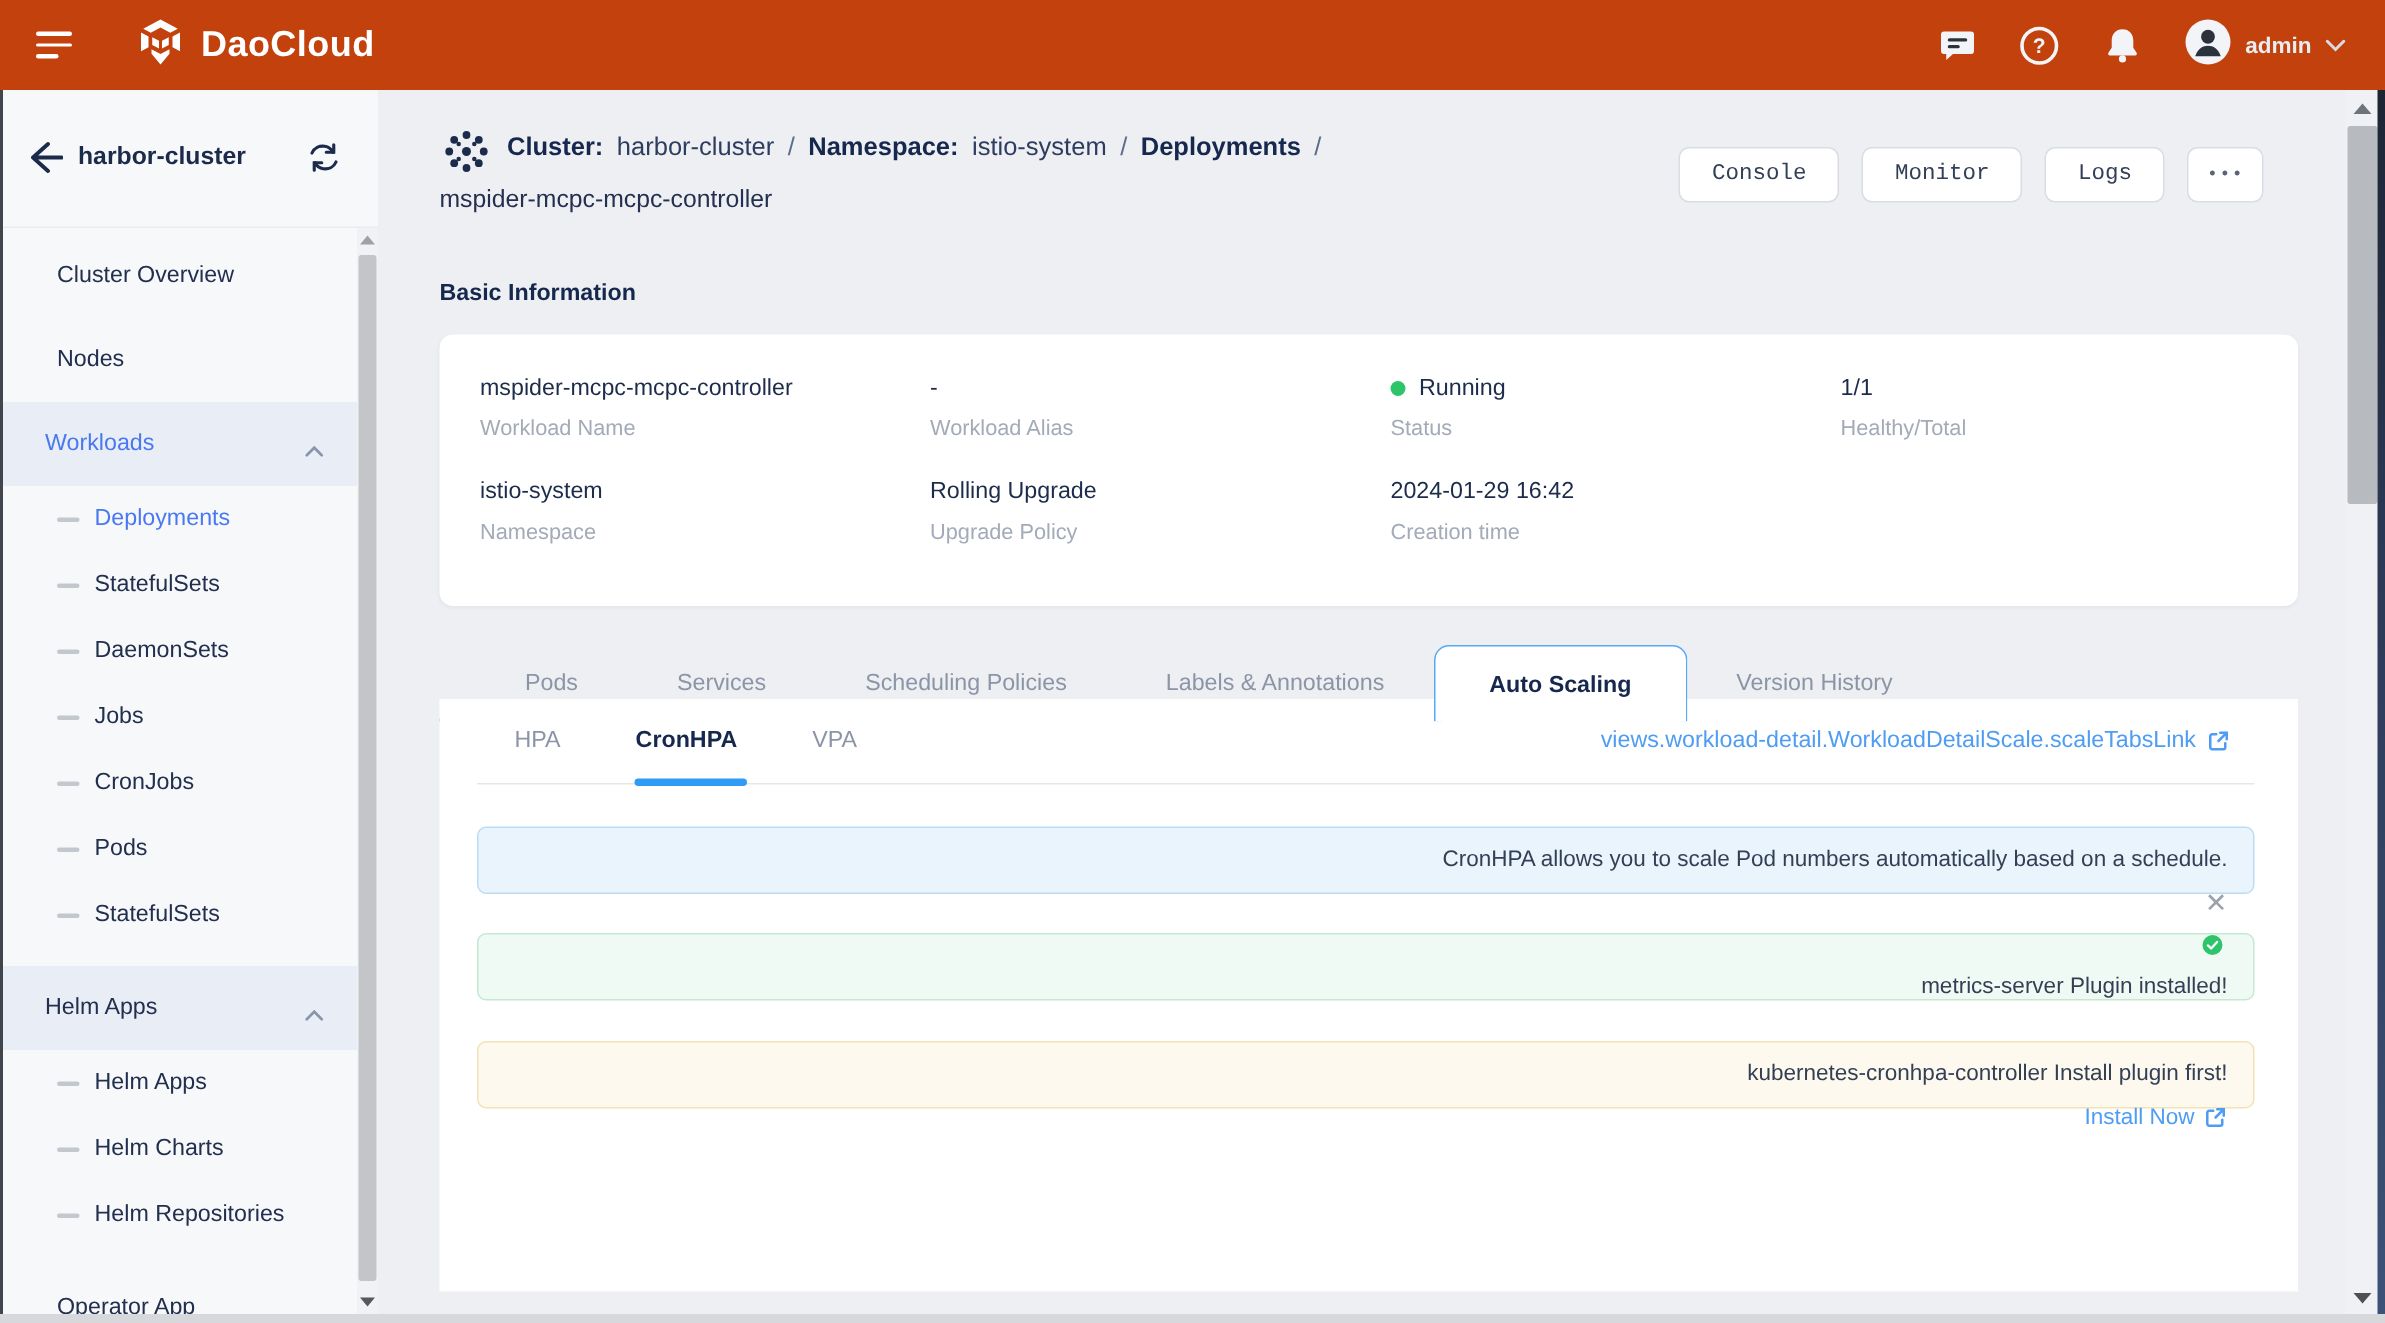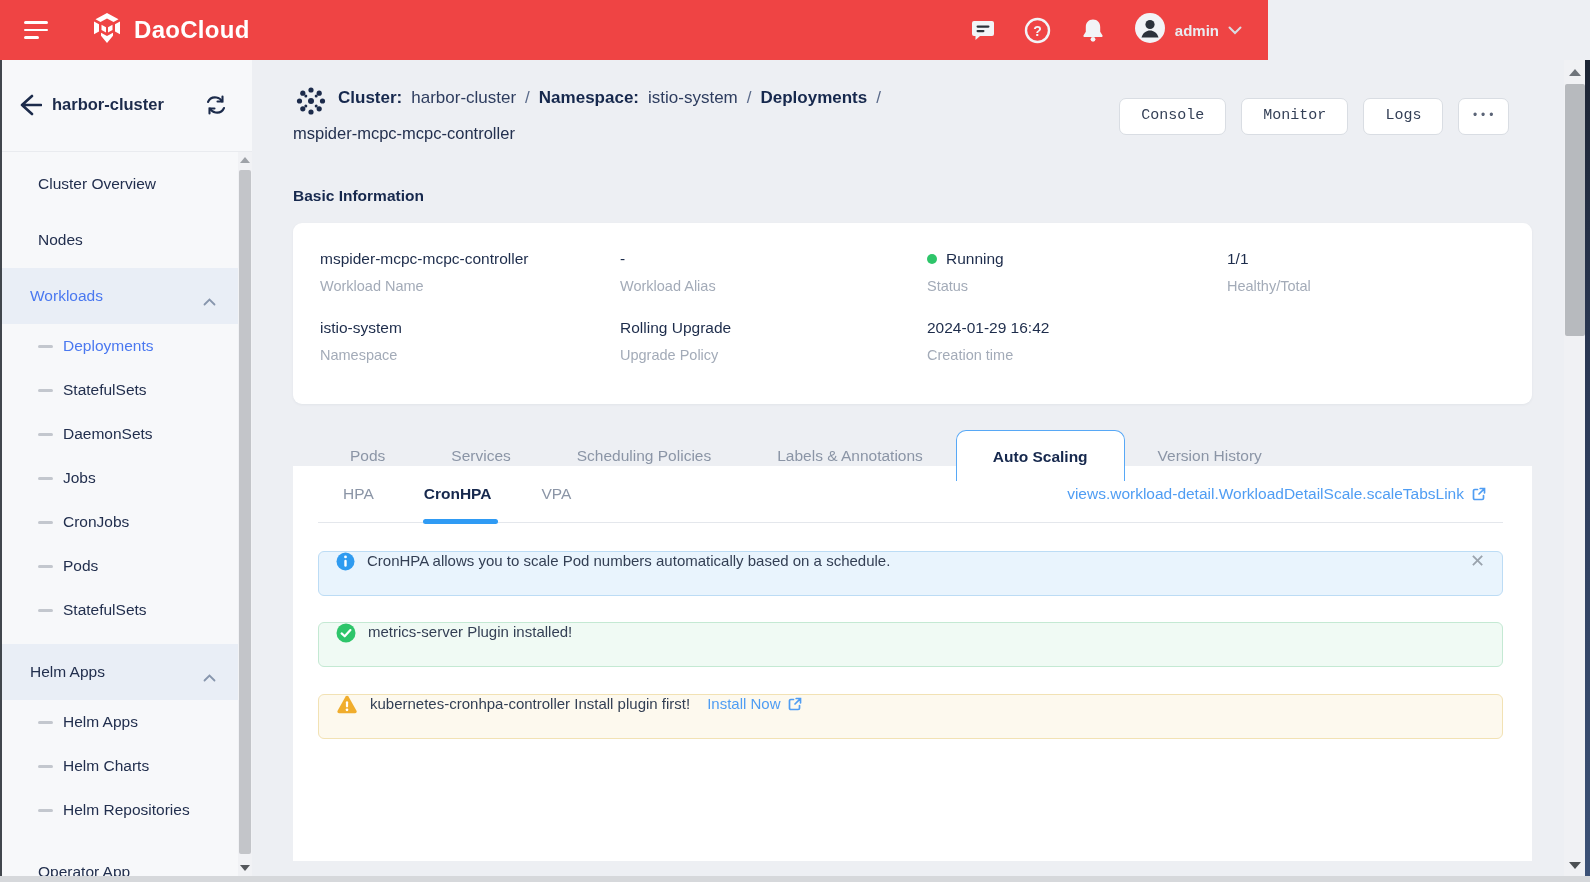--- a/index.html
+++ b/index.html
@@ -1,21 +1,21 @@
 <!DOCTYPE html>
 <html><head>
 <meta charset="utf-8">
 <style>
   * { margin:0; padding:0; box-sizing:border-box; }
   html,body { width:1590px; height:882px; }
   body { font-family:"Liberation Sans", sans-serif; background:#edeff3; overflow:hidden; position:relative; }
   .screen { position:absolute; inset:0; width:1590px; height:882px; }
 
   
-  .topbar { position:absolute; top:0; left:0; width:1268px; height:60px; background:#ef4444; display:flex; align-items:center; z-index:30; }
+  .topbar { position:absolute; top:0; left:0; width:1590px; height:60px; background:#c2410c; display:flex; align-items:center; z-index:30; }
   .hamburger { margin-left:24px; width:24px; height:18px; display:flex; flex-direction:column; justify-content:space-between; cursor:pointer; }
   .hamburger span { height:2.6px; border-radius:2px; background:#ffffff; }
   .hamburger span:nth-child(1){ width:24px; } .hamburger span:nth-child(2){ width:24px; } .hamburger span:nth-child(3){ width:15px; }
   .brand { display:flex; align-items:center; gap:10px; margin-left:42px; }
   .brand-name { color:#ffffff; font-size:24px; font-weight:bold; letter-spacing:.3px; }
   .topbar-right { position:absolute; right:26px; top:0; height:60px; display:flex; align-items:center; gap:27px; }
   .tb-icon { width:28px; height:28px; display:flex; align-items:center; justify-content:center; cursor:pointer; }
   .user-chip { display:flex; align-items:center; gap:9px; cursor:pointer; }
   .user-name { color:#e9ecf1; font-size:15px; font-weight:bold; }
 
@@ -81,21 +81,21 @@
   .tab.active { position:relative; z-index:3; background:#ffffff; border:1px solid #57a8f6; border-bottom:none; border-radius:10px 10px 0 0; color:#16284d; font-weight:bold; padding:0 36px; }
 
   .panel { position:absolute; left:41px; top:406px; width:1239px; height:395px; background:#ffffff; z-index:2; }
 
   .subtab-row { margin:0 29px 0 25px; height:57px; border-bottom:1px solid #e4e7ec; display:flex; align-items:center; position:relative; }
   .subtab { position:relative; font-size:15.5px; color:#8b95a6; padding:0 25px; line-height:56px; cursor:pointer; }
   .subtab.active { color:#16284d; font-weight:bold; }
   .subtab.active::after { content:''; position:absolute; left:24px; right:18px; bottom:-2px; height:5px; border-radius:3px; background:#2f9bf4; }
   .scale-link { position:absolute; right:16px; top:0; line-height:56px; font-size:15.5px; color:#4f9df3; cursor:pointer; display:flex; align-items:center; gap:7px; }
 
-  .banner { margin:0 29px 0 25px; height:45px; border-radius:6px; display:flex; align-items:flex-start; padding:0 17px; gap:12px; font-size:15px; color:#333f54; }
+  .banner { margin:0 29px 0 25px; height:45px; border-radius:6px; display:flex; align-items:flex-end; padding:0 17px; gap:12px; font-size:15px; color:#333f54;flex-direction:column; }
   .banner.info { margin-top:28px; background:#e9f4fd; border:1px solid #bcdcf5; }
   .banner.success { margin-top:26px; background:#f0faf4; border:1px solid #c4e9d3; }
   .banner.warn { margin-top:27px; background:#fdf9ee; border:1px solid #f2e2b4; }
   .banner .close { margin-left:auto; color:#9aa3ad; font-size:18px; line-height:1; cursor:pointer; }
   .inline-link { color:#4f9df3; cursor:pointer; display:inline-flex; align-items:center; gap:6px; margin-left:5px; }
 </style>
 </head>
 <body>
 
 <div class="screen">

